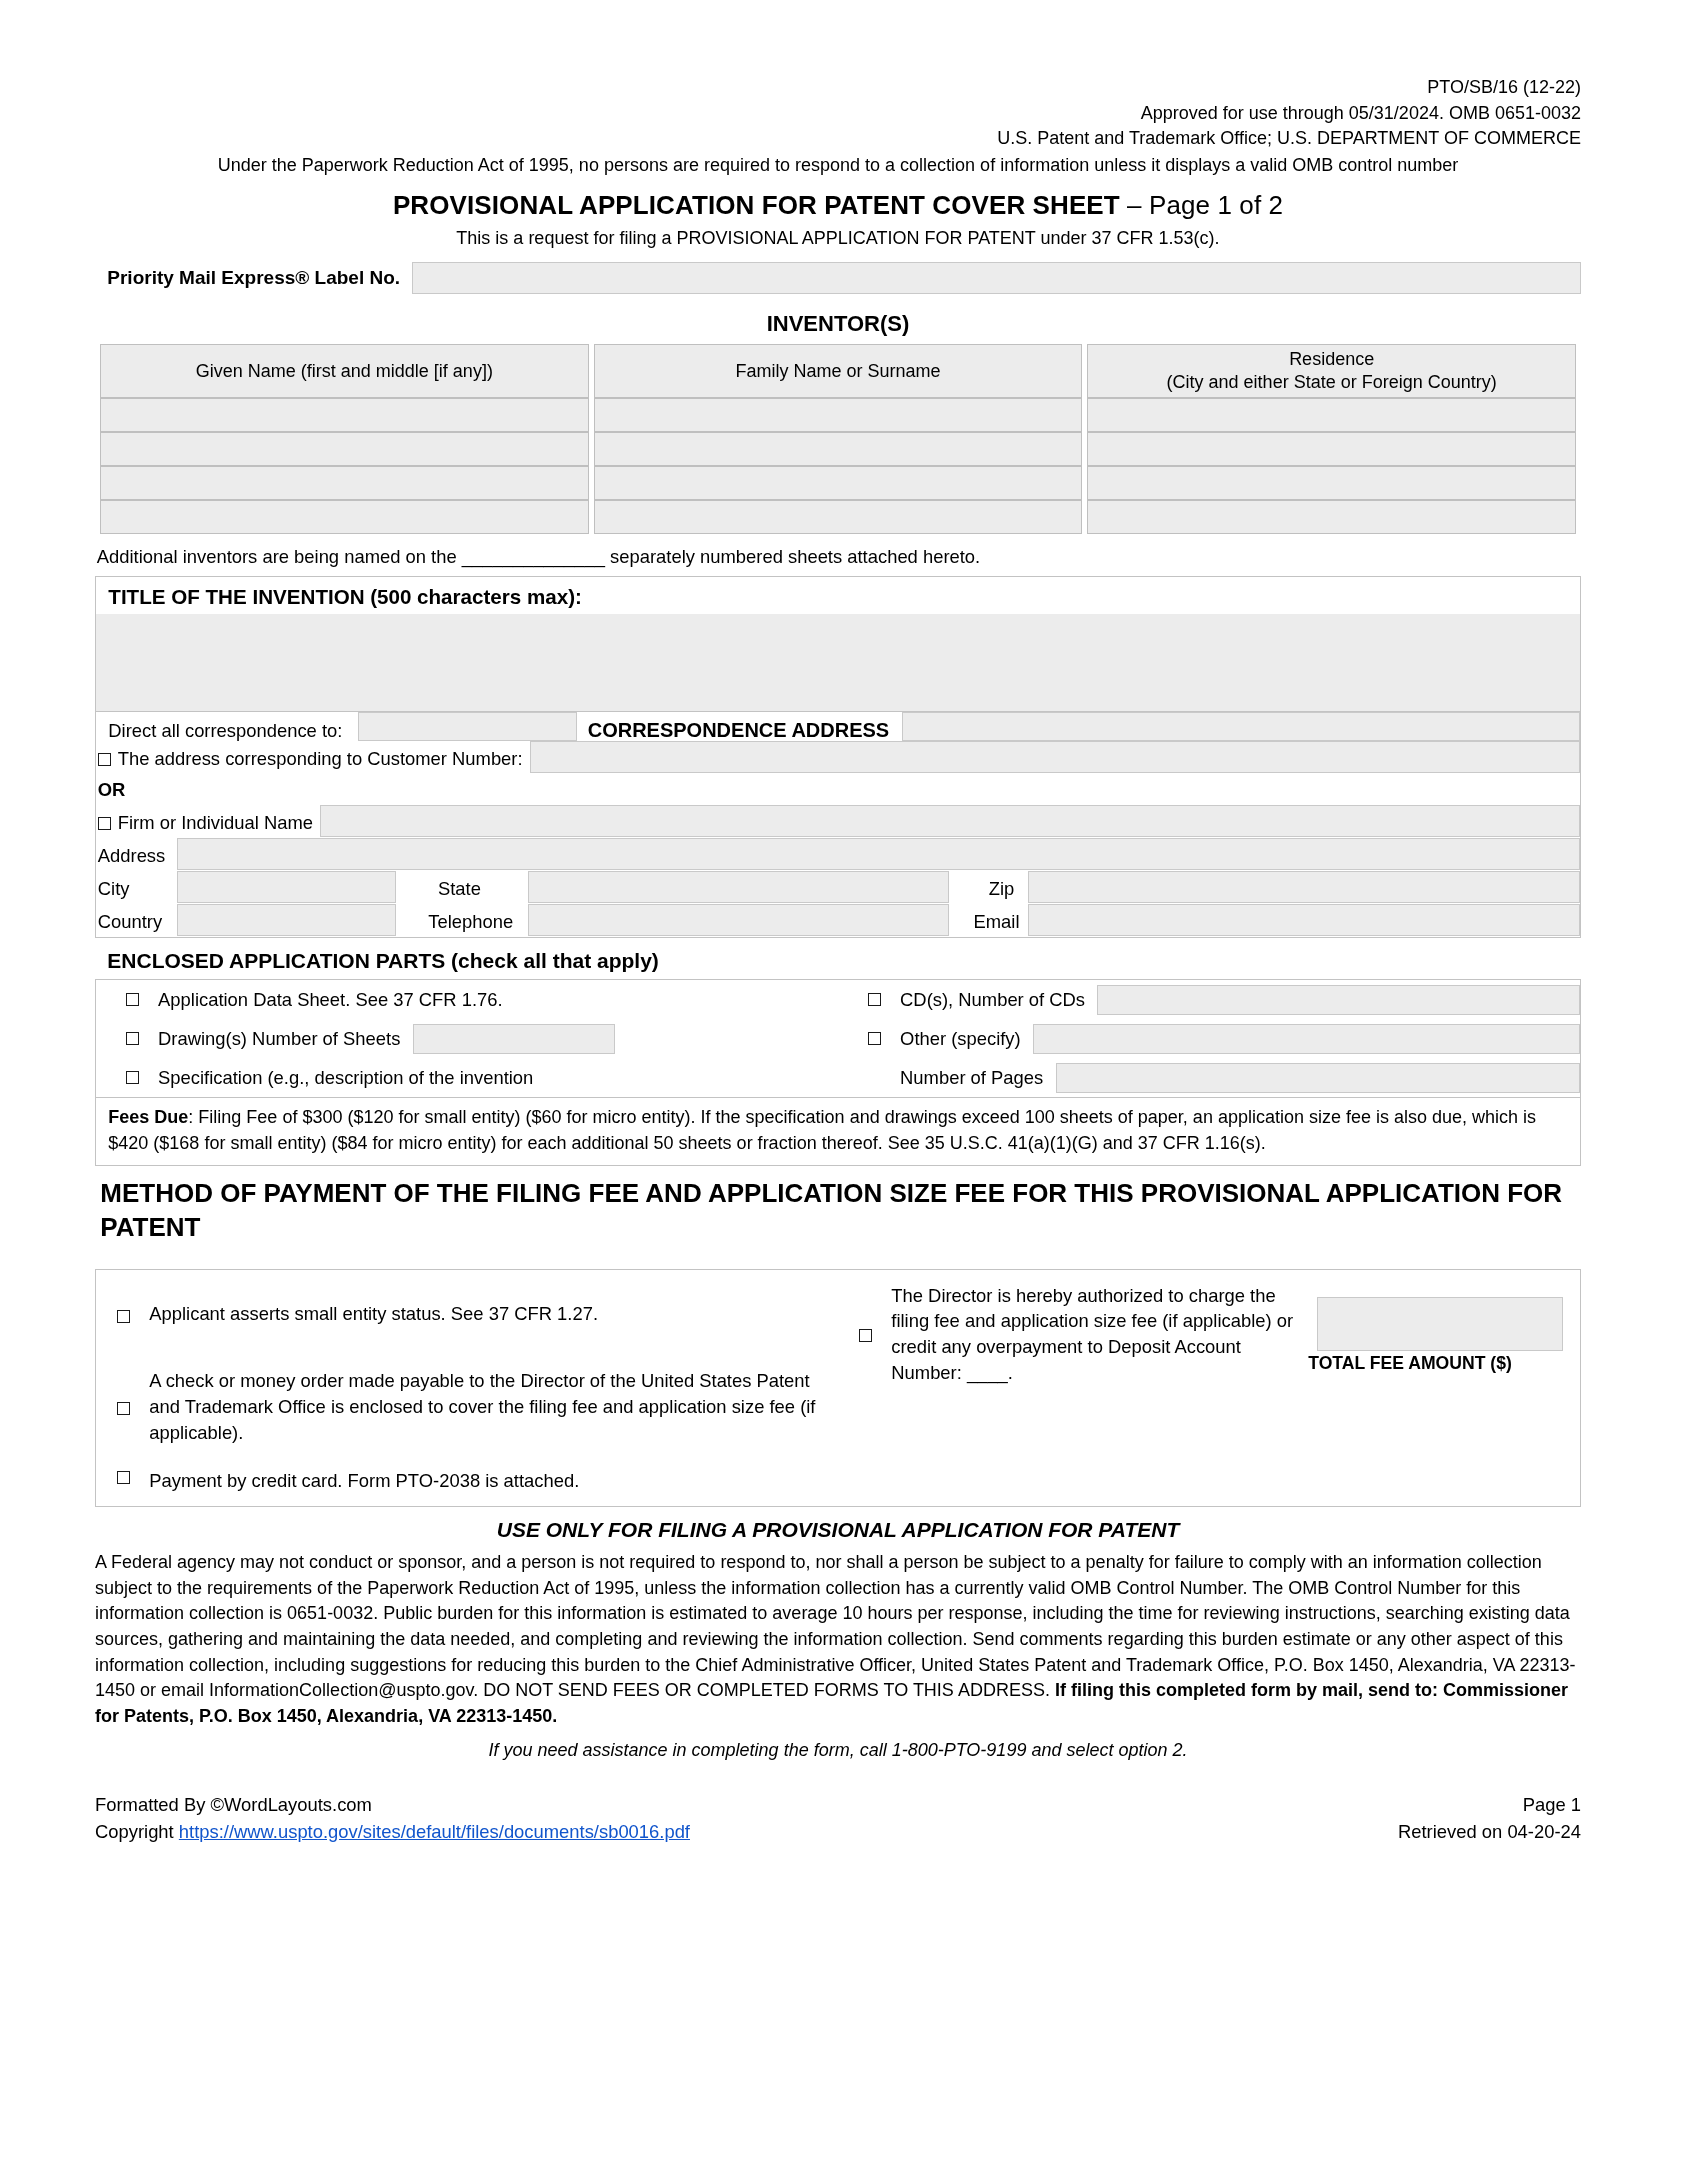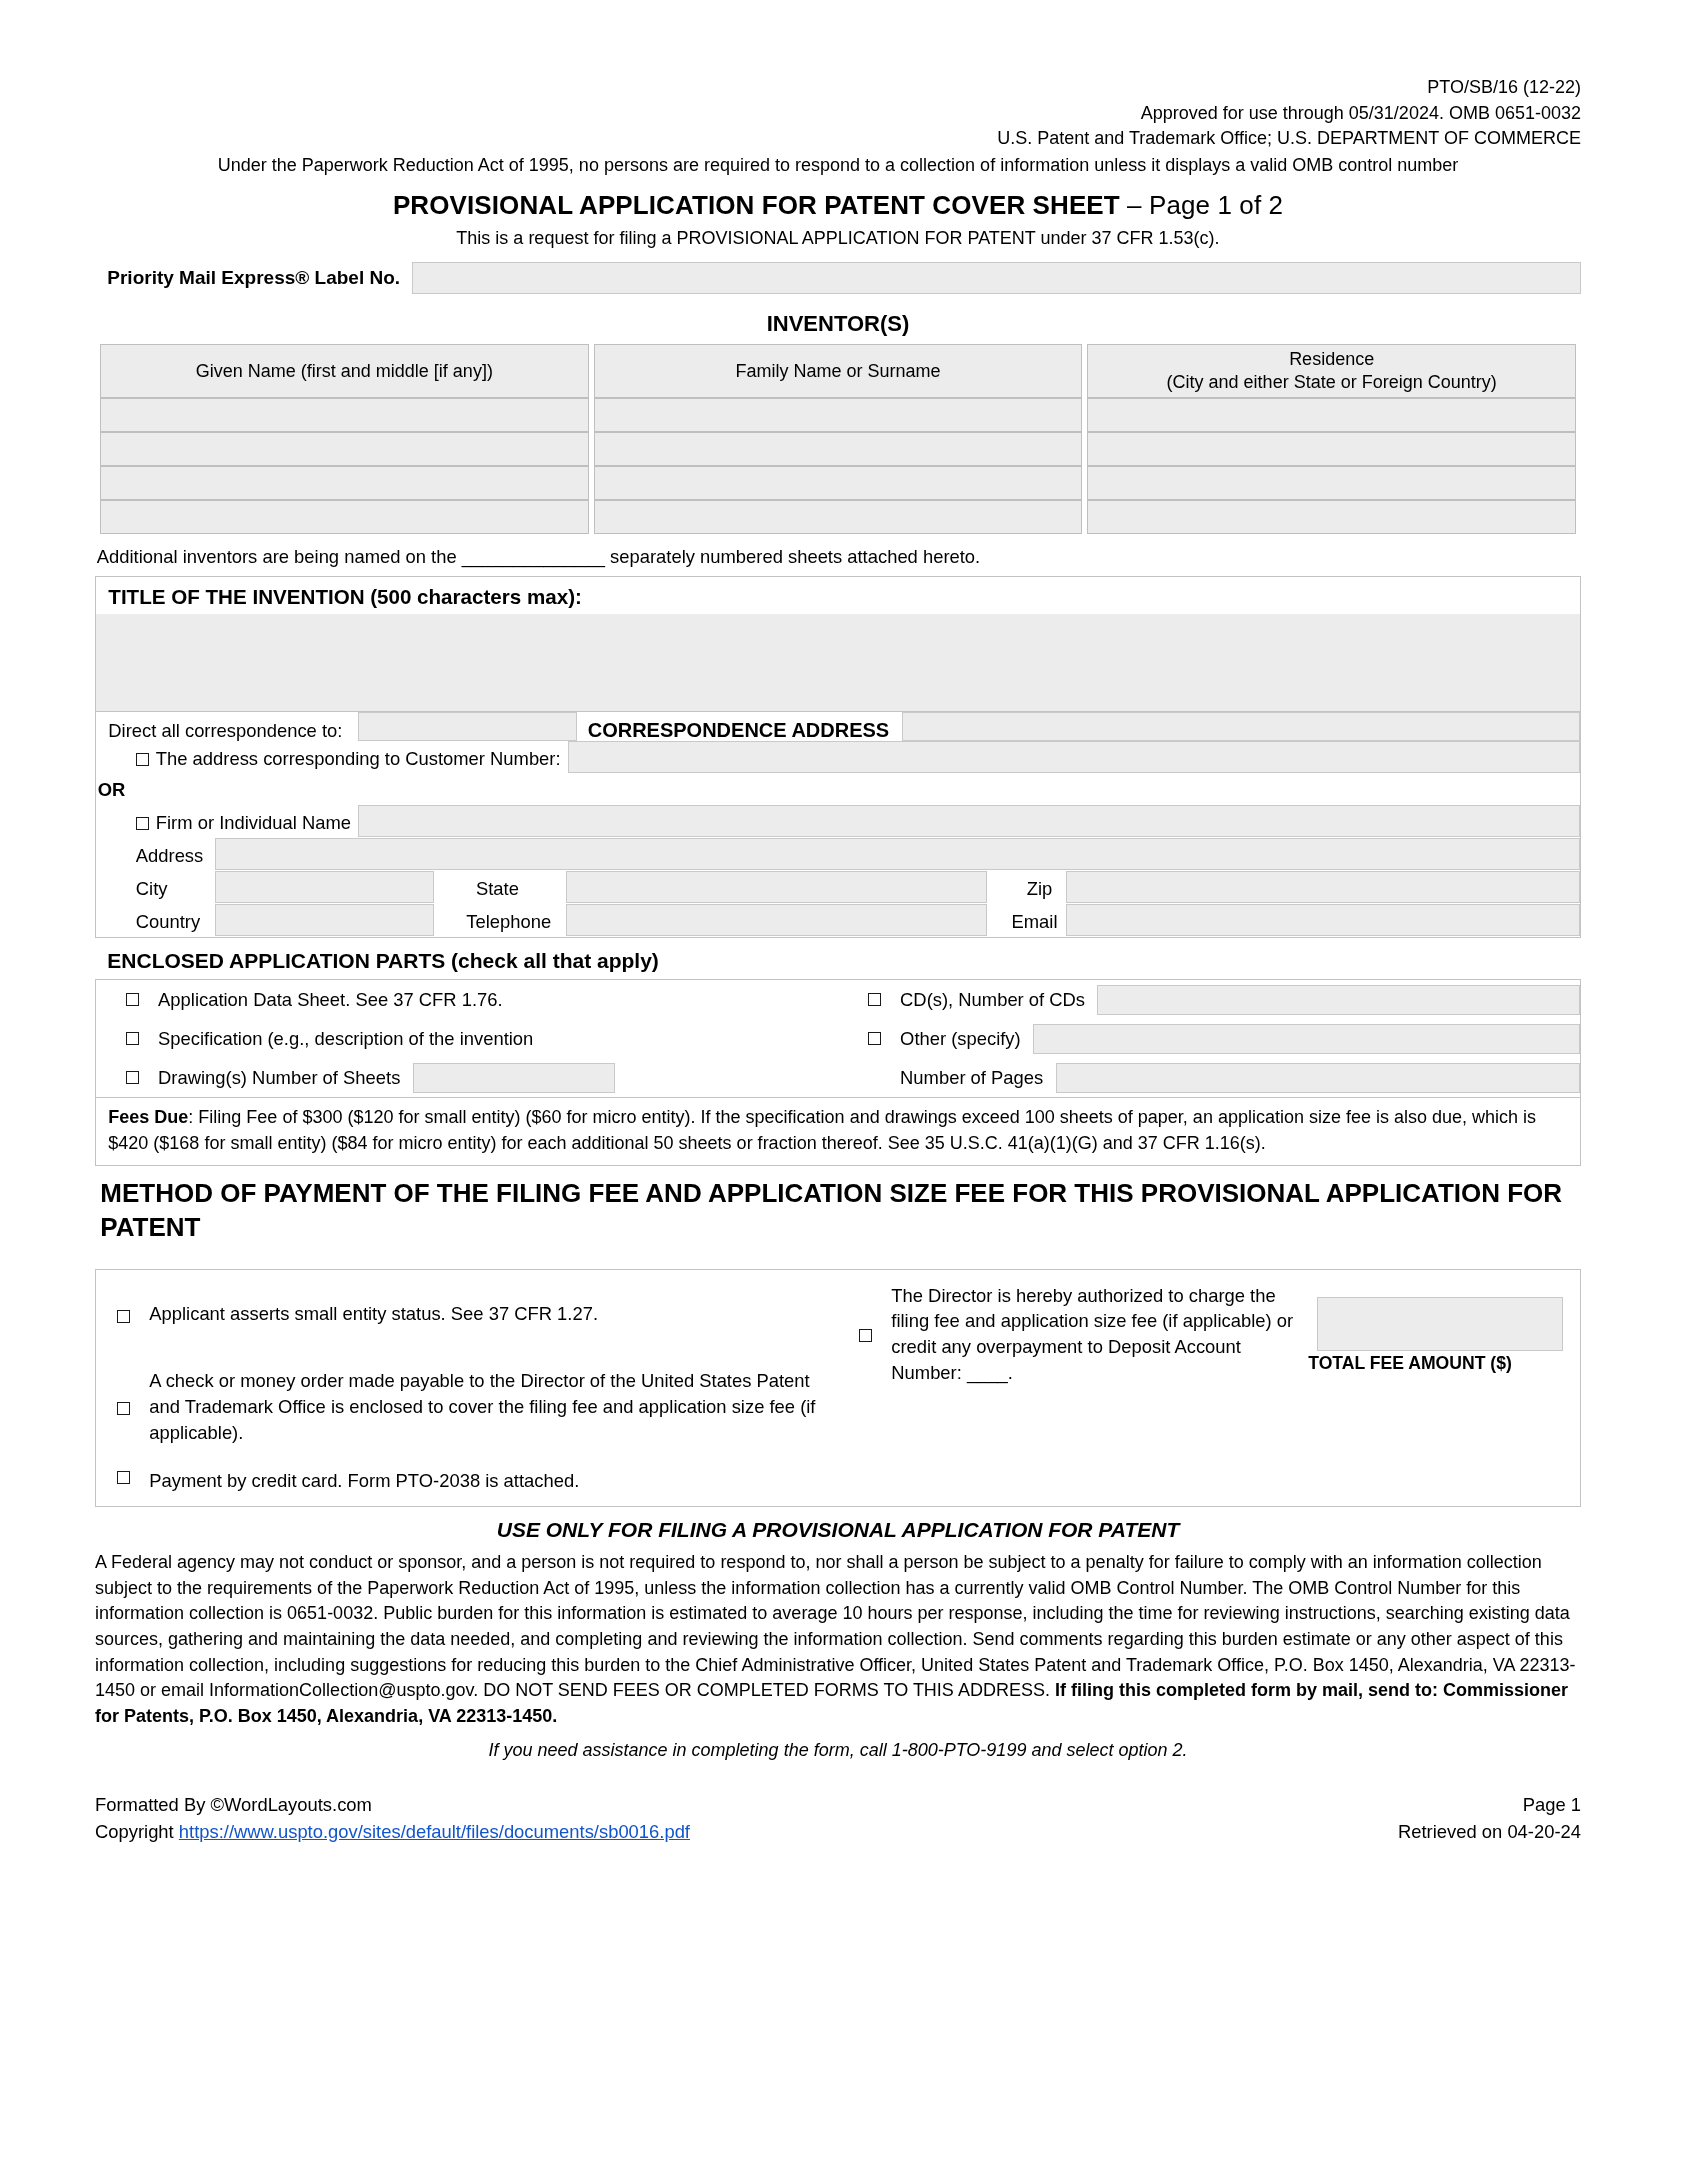--- a/index.html
+++ b/index.html
@@ -96,21 +96,21 @@
   .title-head b { font-size: 20.6px; }
   .title-area { height: 97px; background: #ececec; }
 
   
   .corr-row1 { display: flex; align-items: stretch; height: 29px; }
   .corr-direct { padding: 7px 5.3px 0 12.3px; font-size: 18.4px; white-space: nowrap; }
   .corr-gap { width: 219px; background: #ececec; border: 0.9px solid #c9c9c9; margin: 0 10.5px; }
   .corr-title { font-weight: bold; font-size: 20px; padding-top: 5.3px; white-space: nowrap; }
   .corr-tail { flex: 1; background: #ececec; border: 0.9px solid #c9c9c9; margin-left: 12.3px; }
 
-  .corr-row { display: flex; align-items: stretch; min-height: 33px; margin-left: 38px; }
+  .corr-row { display: flex; align-items: stretch; min-height: 33px; }
   .corr-lab { font-size: 18.4px; padding: 6.1px 7px 0 1.8px; white-space: nowrap; }
   .corr-inp { flex: 1; background: #ececec; border: 0.9px solid #c9c9c9; height: 32px; }
   .chk {
     display: inline-block;
     width: 13px; height: 13px;
     border: 1.4px solid #1a1a1a;
     margin-right: 7px;
     vertical-align: -0.9px;
   }
   .or-line { font-weight: bold; font-size: 18.4px; padding: 3.5px 0 3.5px 1.8px; }
@@ -304,26 +304,26 @@
 
   <div class="enc-box">
     <div class="enc-grid">
       <div class="enc-col">
         <div class="enc-item">
           <span class="chk"></span>
           <span class="txt">Application Data Sheet. See 37 CFR 1.76.</span>
         </div>
         <div class="enc-item">
           <span class="chk"></span>
-          <span class="txt">Specification (e.g., description of the invention</span>
-        </div>
-        <div class="enc-item">
-          <span class="chk"></span>
           <span class="txt">Drawing(s) Number of Sheets</span>
           <span class="inp small"></span>
+        </div>
+        <div class="enc-item">
+          <span class="chk"></span>
+          <span class="txt">Specification (e.g., description of the invention</span>
         </div>
       </div>
       <div class="enc-col">
         <div class="enc-item">
           <span class="chk"></span>
           <span class="txt">CD(s), Number of CDs</span>
           <span class="inp"></span>
         </div>
         <div class="enc-item">
           <span class="chk"></span>

